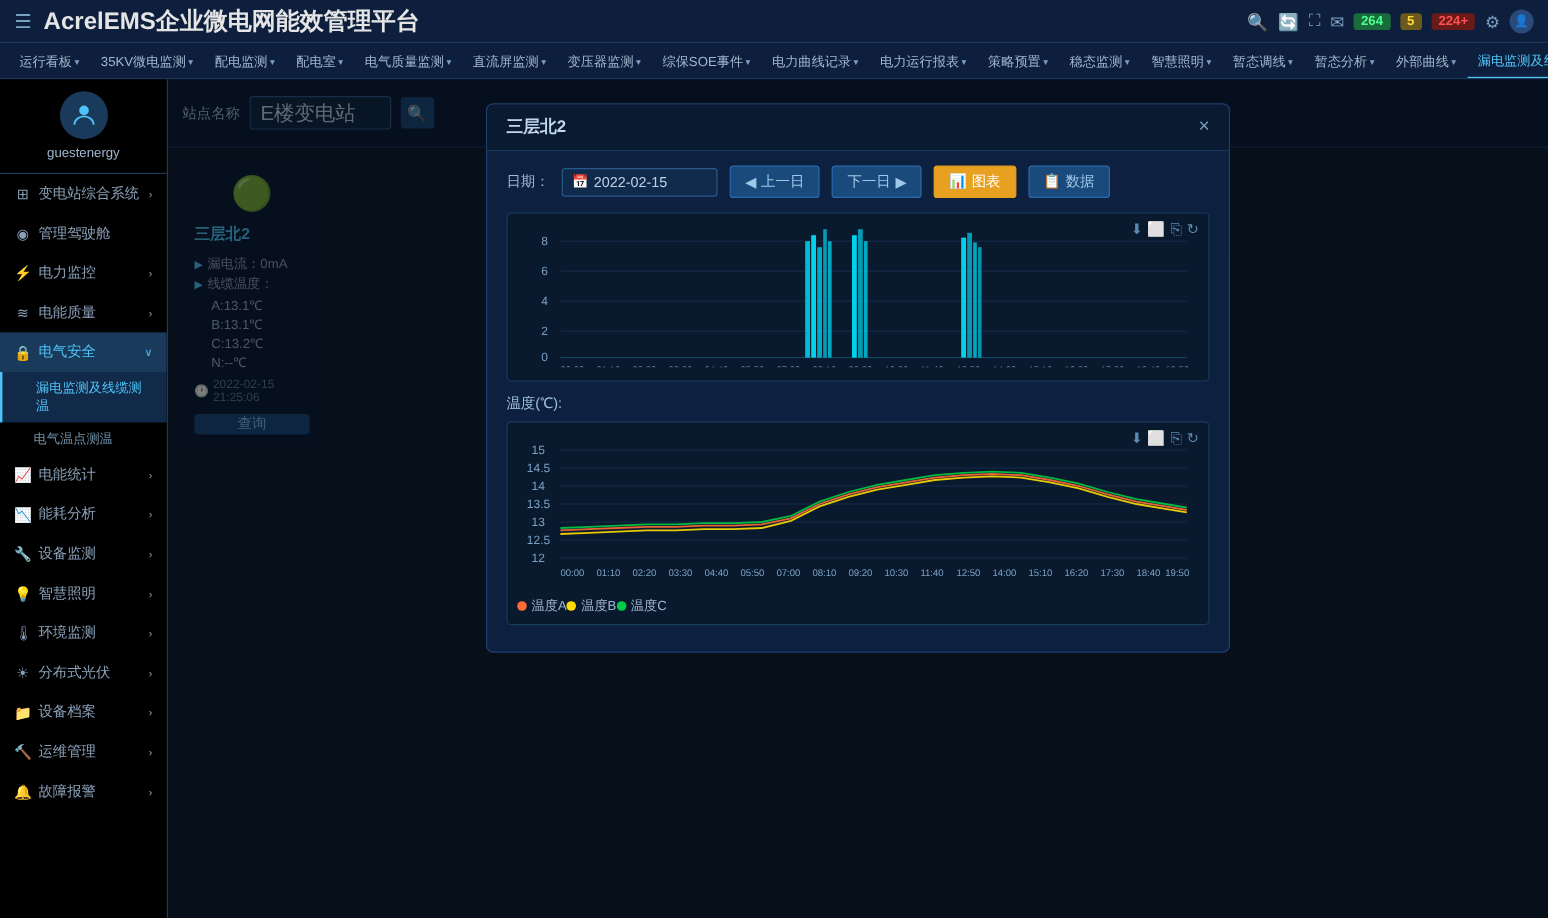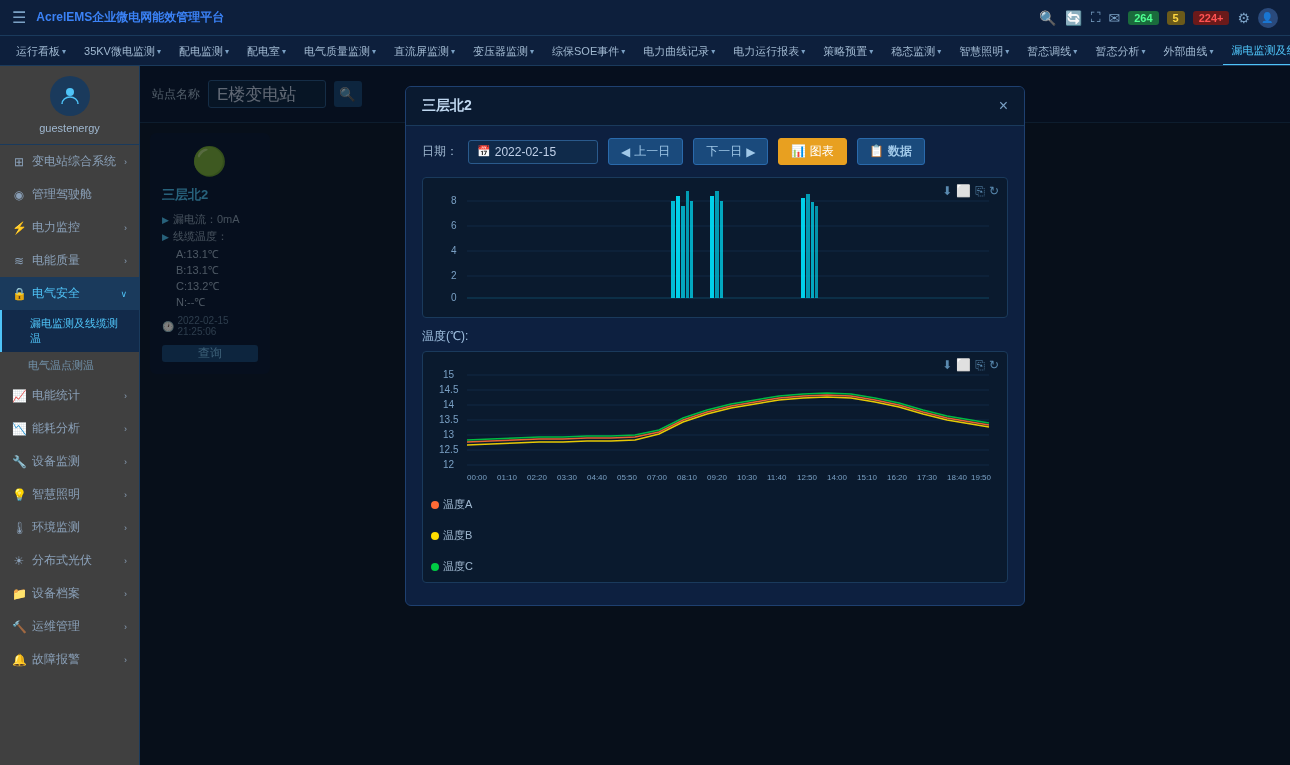--- a/index.html
+++ b/index.html
@@ -1,40 +1,40 @@
 <!DOCTYPE html>
 <html><head>
   <meta charset="utf-8">
   <style>
     * { margin: 0; padding: 0; box-sizing: border-box; }
     body { background: #0a1628; color: #c0d0e8; font-family: 'Microsoft YaHei', Arial, sans-serif; font-size: 12px; width: 1290px; height: 765px; overflow: hidden; }
 
     
     .header { background: #0d1f3c; height: 36px; display: flex; align-items: center; padding: 0 12px; border-bottom: 1px solid #1a3a5c; }
     .header-menu-icon { color: #7aa0c4; font-size: 16px; margin-right: 10px; cursor: pointer; }
-    .header-title { color: #3b82f6; font-size: 12px; font-weight: bold; flex: 1; }
+    .header-title { color: #e5e5e5; font-size: 20px; font-weight: bold; flex: 1; }
     .header-actions { display: flex; align-items: center; gap: 8px; }
     .header-icon { color: #7aa0c4; font-size: 14px; cursor: pointer; }
     .status-badge { padding: 1px 6px; border-radius: 3px; font-size: 11px; font-weight: bold; }
     .badge-green { background: #1a6b3c; color: #4dff91; }
     .badge-yellow { background: #6b5a1a; color: #ffd740; }
     .badge-red { background: #6b1a1a; color: #ff5252; }
     .avatar-icon { width: 20px; height: 20px; background: #2a4a7c; border-radius: 50%; display: flex; align-items: center; justify-content: center; color: #7aa0c4; font-size: 10px; cursor: pointer; }
 
     
     .navbar { background: #0d1f3c; height: 30px; display: flex; padding: 0 8px; border-bottom: 1px solid #1a3a5c; gap: 2px; overflow: hidden; }
     .nav-item { color: #a0b8d0; font-size: 11px; padding: 0 8px; height: 30px; display: flex; align-items: center; cursor: pointer; white-space: nowrap; gap: 2px; }
     .nav-item.active { color: #4fc3f7; border-bottom: 2px solid #4fc3f7; }
     .nav-chevron { font-size: 8px; color: #7aa0c4; }
 
     
     .main-layout { display: flex; height: calc(765px - 66px); }
 
     
-    .sidebar { width: 140px; background: #404040; border-right: 1px solid #1a3a5c; overflow-y: auto; flex-shrink: 0; }
+    .sidebar { width: 140px; background: #000000; border-right: 1px solid #1a3a5c; overflow-y: auto; flex-shrink: 0; }
     .sidebar-user { padding: 10px; text-align: center; border-bottom: 1px solid #1a3a5c; }
     .sidebar-avatar { width: 40px; height: 40px; background: #1a3a5c; border-radius: 50%; margin: 0 auto 6px; display: flex; align-items: center; justify-content: center; }
     .sidebar-username { color: #a0b8d0; font-size: 11px; }
     .sidebar-menu-item { padding: 8px 12px; display: flex; align-items: center; gap: 6px; cursor: pointer; color: #8aa0b8; font-size: 12px; }
     .sidebar-menu-item.active { background: #1a3a5c; color: #4fc3f7; }
     .sidebar-menu-item .menu-icon { font-size: 12px; width: 14px; text-align: center; }
     .sidebar-sub-item { padding: 6px 12px 6px 28px; cursor: pointer; color: #7090a8; font-size: 11px; display: block; }
     .sidebar-sub-item.active { color: #4fc3f7; background: #122a4a; border-left: 2px solid #4fc3f7; }
     .chevron { font-size: 9px; margin-left: auto; }
 
@@ -66,34 +66,34 @@
     .modal-title { color: #c0d8f0; font-size: 14px; font-weight: bold; }
     .modal-close { color: #7aa0c4; cursor: pointer; font-size: 16px; }
     .modal-body { padding: 12px 16px; }
     .modal-toolbar { display: flex; align-items: center; gap: 10px; margin-bottom: 12px; }
     .date-label { color: #a0b8d0; font-size: 12px; }
     .date-input { background: #0f2a4a; border: 1px solid #2a5a8c; color: #c0d0e8; padding: 4px 8px; border-radius: 3px; font-size: 12px; width: 130px; display: flex; align-items: center; gap: 4px; }
     .date-icon { color: #4fc3f7; font-size: 11px; }
     .nav-btn { background: #1a4a7c; border: 1px solid #2a6aac; color: #a0c8e8; padding: 4px 12px; border-radius: 3px; font-size: 12px; cursor: pointer; display: flex; align-items: center; gap: 4px; }
     .tab-btn { padding: 4px 12px; border-radius: 3px; font-size: 12px; cursor: pointer; border: 1px solid #2a6aac; }
     .tab-btn.active-chart { background: #e8a020; border-color: #e8a020; color: #fff; }
-    .tab-btn.inactive { background: #1a4a7c; color: #a0c8e8; font-weight: bold; }
+    .tab-btn.inactive { background: #1a4a7c; color: #a0c8e8; }
 
     
     .chart-section { margin-bottom: 10px; }
     .chart-title { color: #a0c0e0; font-size: 12px; margin-bottom: 6px; }
     .chart-container { background: #0a1a2e; border: 1px solid #1a3a5c; border-radius: 4px; position: relative; padding: 8px; }
     .chart-actions { position: absolute; top: 6px; right: 8px; display: flex; gap: 4px; }
     .chart-action-btn { color: #5a8ab0; font-size: 12px; cursor: pointer; }
 
     
     svg text { font-family: 'Microsoft YaHei', Arial, sans-serif; }
 
     
-    .chart-legend { display: flex; gap: 16px; margin-top: 4px; flex-direction: column; }
+    .chart-legend { display: flex; margin-top: 4px; }
     .legend-item { display: flex; align-items: center; gap: 4px; font-size: 11px; color: #a0b8d0; }
     .legend-dot { width: 8px; height: 8px; border-radius: 50%; }
   </style>
 </head>
 <body>
 
 <div class="header">
   <span class="header-menu-icon">☰</span>
   <span class="header-title">AcrelEMS企业微电网能效管理平台</span>
   <div class="header-actions">

